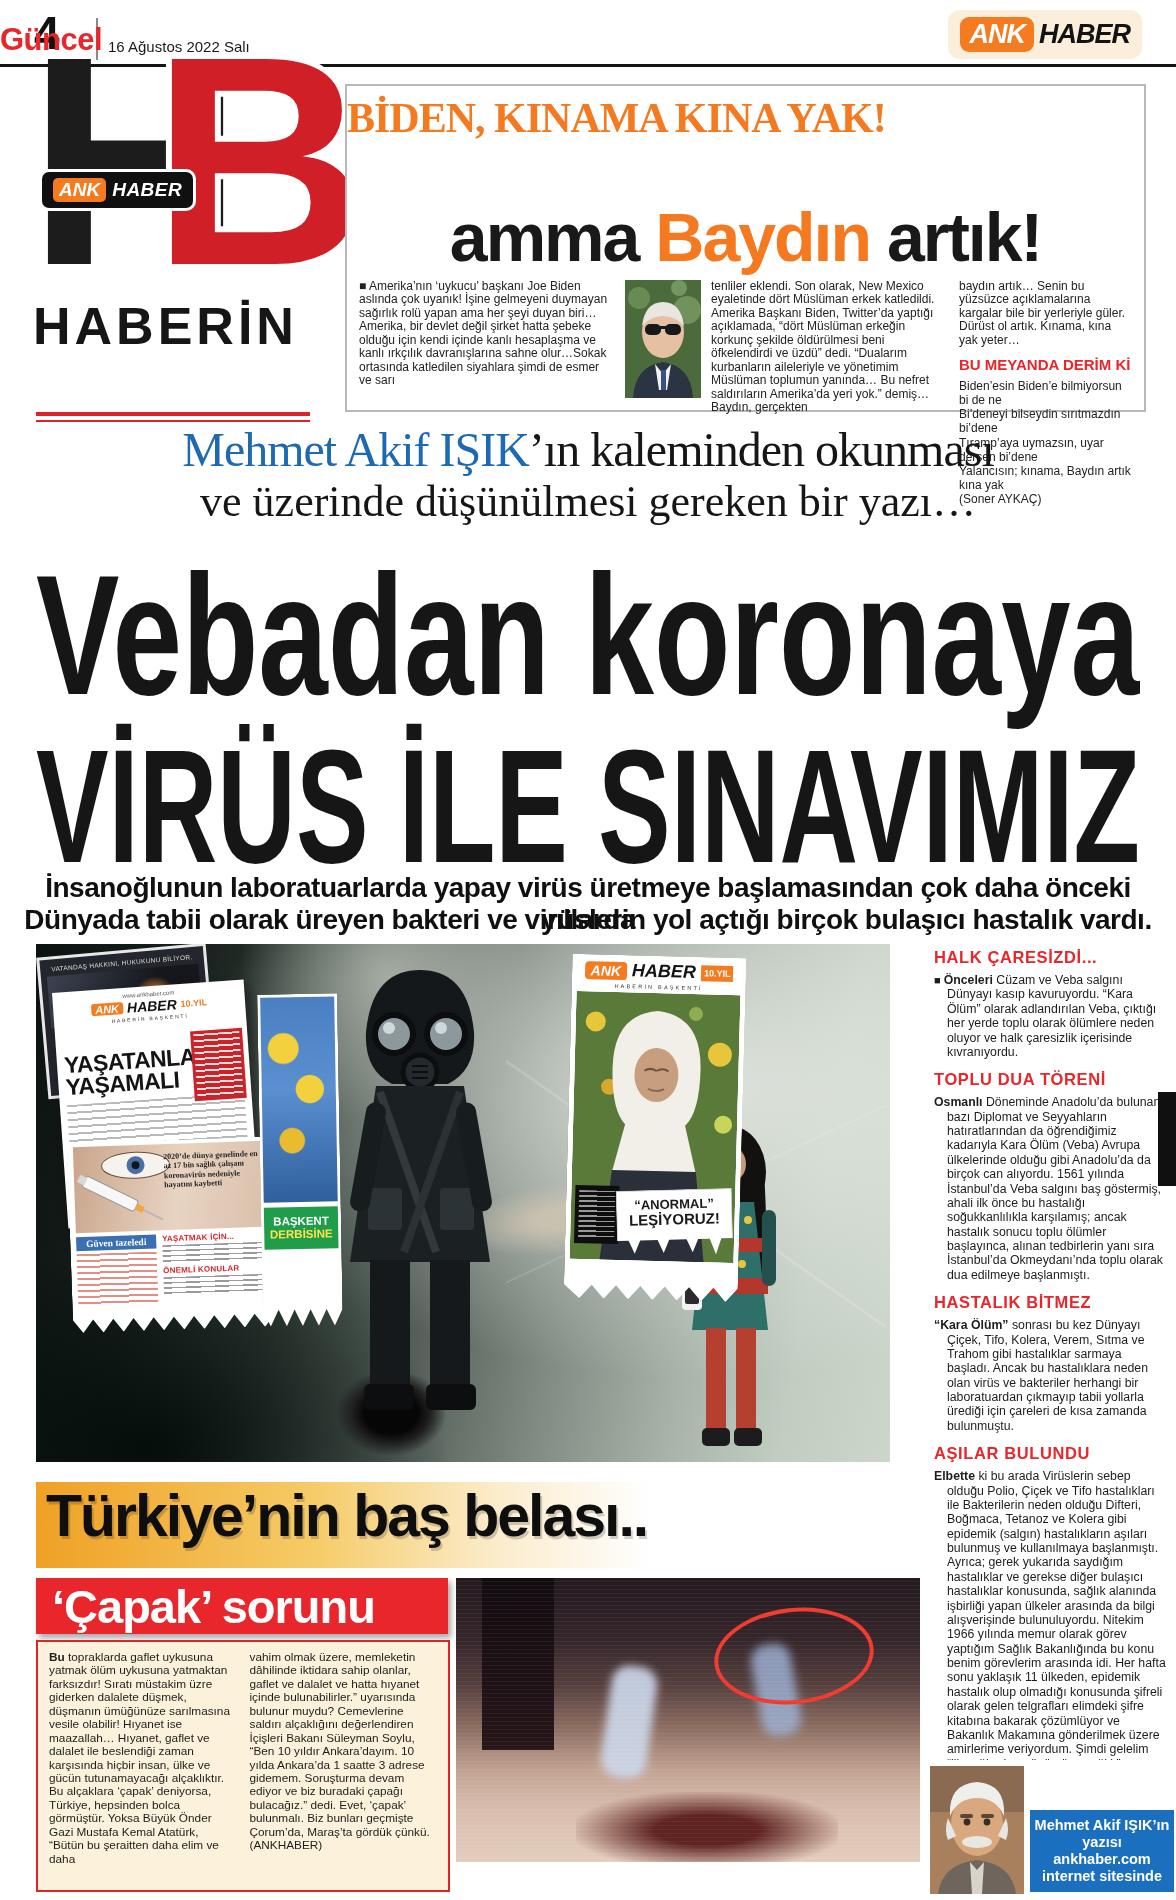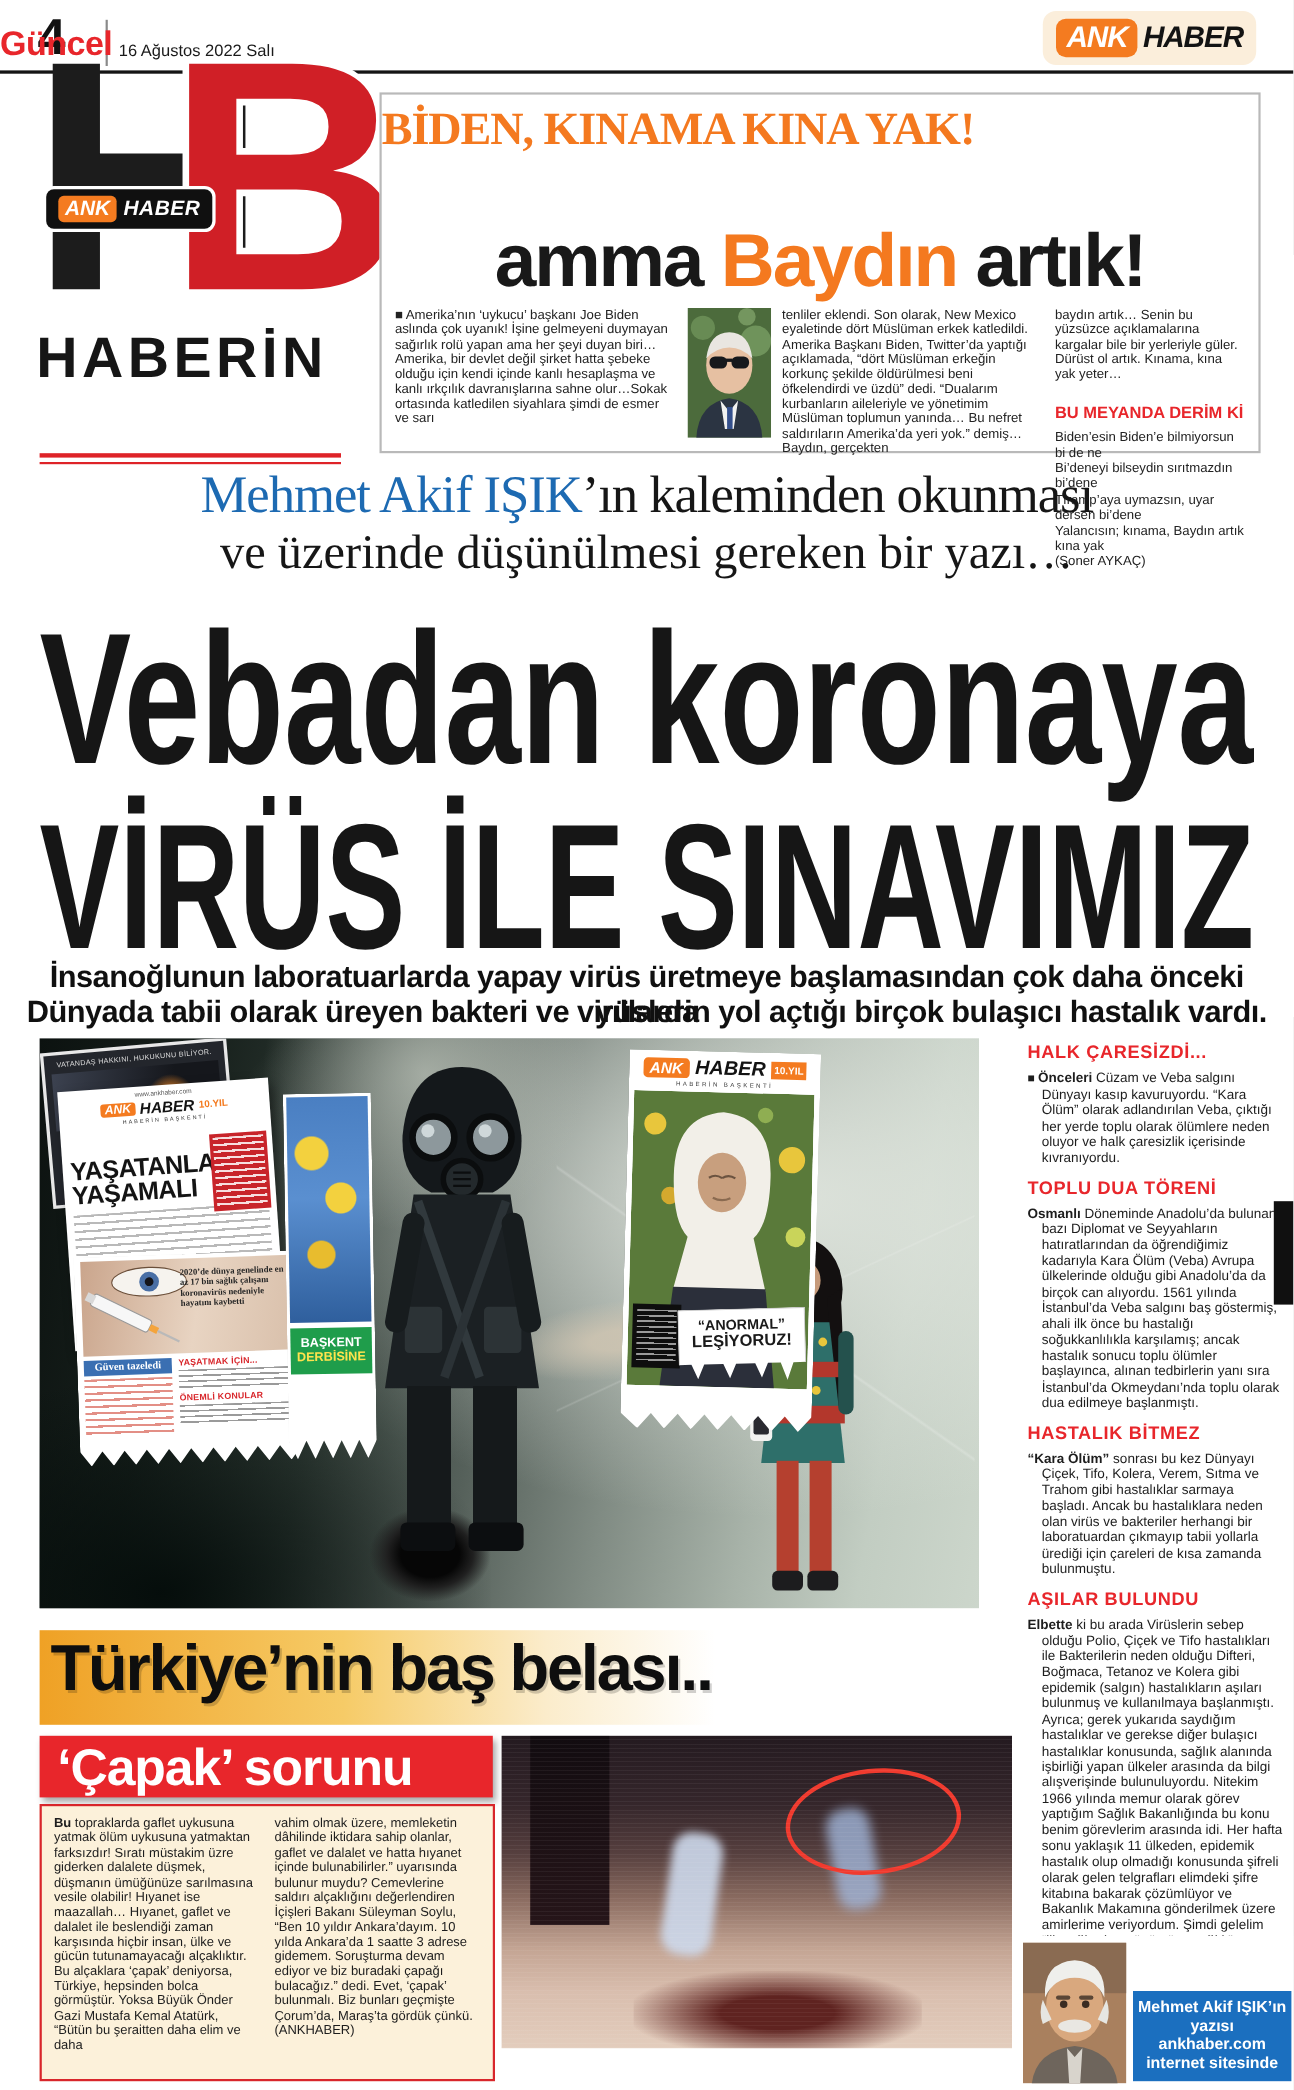--- a/index.html
+++ b/index.html
@@ -37,21 +37,21 @@
                font-weight:700;font-size:42px;color:#f4791f;letter-spacing:-1px}
   .tbox-h1{position:absolute;left:0;right:0;top:54px;text-align:center;font-size:57px;font-weight:700;color:#191919;letter-spacing:-2px}
   .tbox-h2{position:absolute;left:0;right:0;top:112px;text-align:center;font-size:68px;font-weight:700;color:#191919;letter-spacing:-2px}
   .accent{color:#f4791f}
   .tbox-cols{position:absolute;left:12px;right:12px;top:194px;bottom:8px;display:flex;gap:10px}
   .tcol{font-size:12px;line-height:1.12;color:#222}
   .tcol1{width:256px}
   .tcol-photo{width:76px;flex:none}
   .tcol2{width:238px}
   .tcol3{flex:1}
-  .red-head{color:#e8262b;font-weight:700;font-size:15px;margin:21px 0 5px}
+  .red-head{color:#e8262b;font-weight:700;font-size:15px;margin:10px 0 5px}
   .poem{white-space:pre-line;font-size:12px;line-height:1.18}
 
   
   .intro1{left:0;right:0;top:422px;text-align:center;font-family:"Liberation Serif",serif;font-size:48px;color:#161616;letter-spacing:-1px}
   .intro-name{color:#1d6ab2}
   .intro2{left:0;right:0;top:476px;text-align:center;font-family:"Liberation Serif",serif;font-size:44px;color:#161616}
   .hl1{left:36px;top:536px;width:1104px;height:200px}
   .hl2{left:36px;top:712px;width:1104px;height:165px}
   .deck1{left:0;right:0;top:872px;text-align:center;font-size:28px;font-weight:700;color:#101010;letter-spacing:-0.5px}
   .deck2{left:0;right:0;top:904px;text-align:center;font-size:28px;font-weight:700;color:#101010;letter-spacing:-0.5px}

